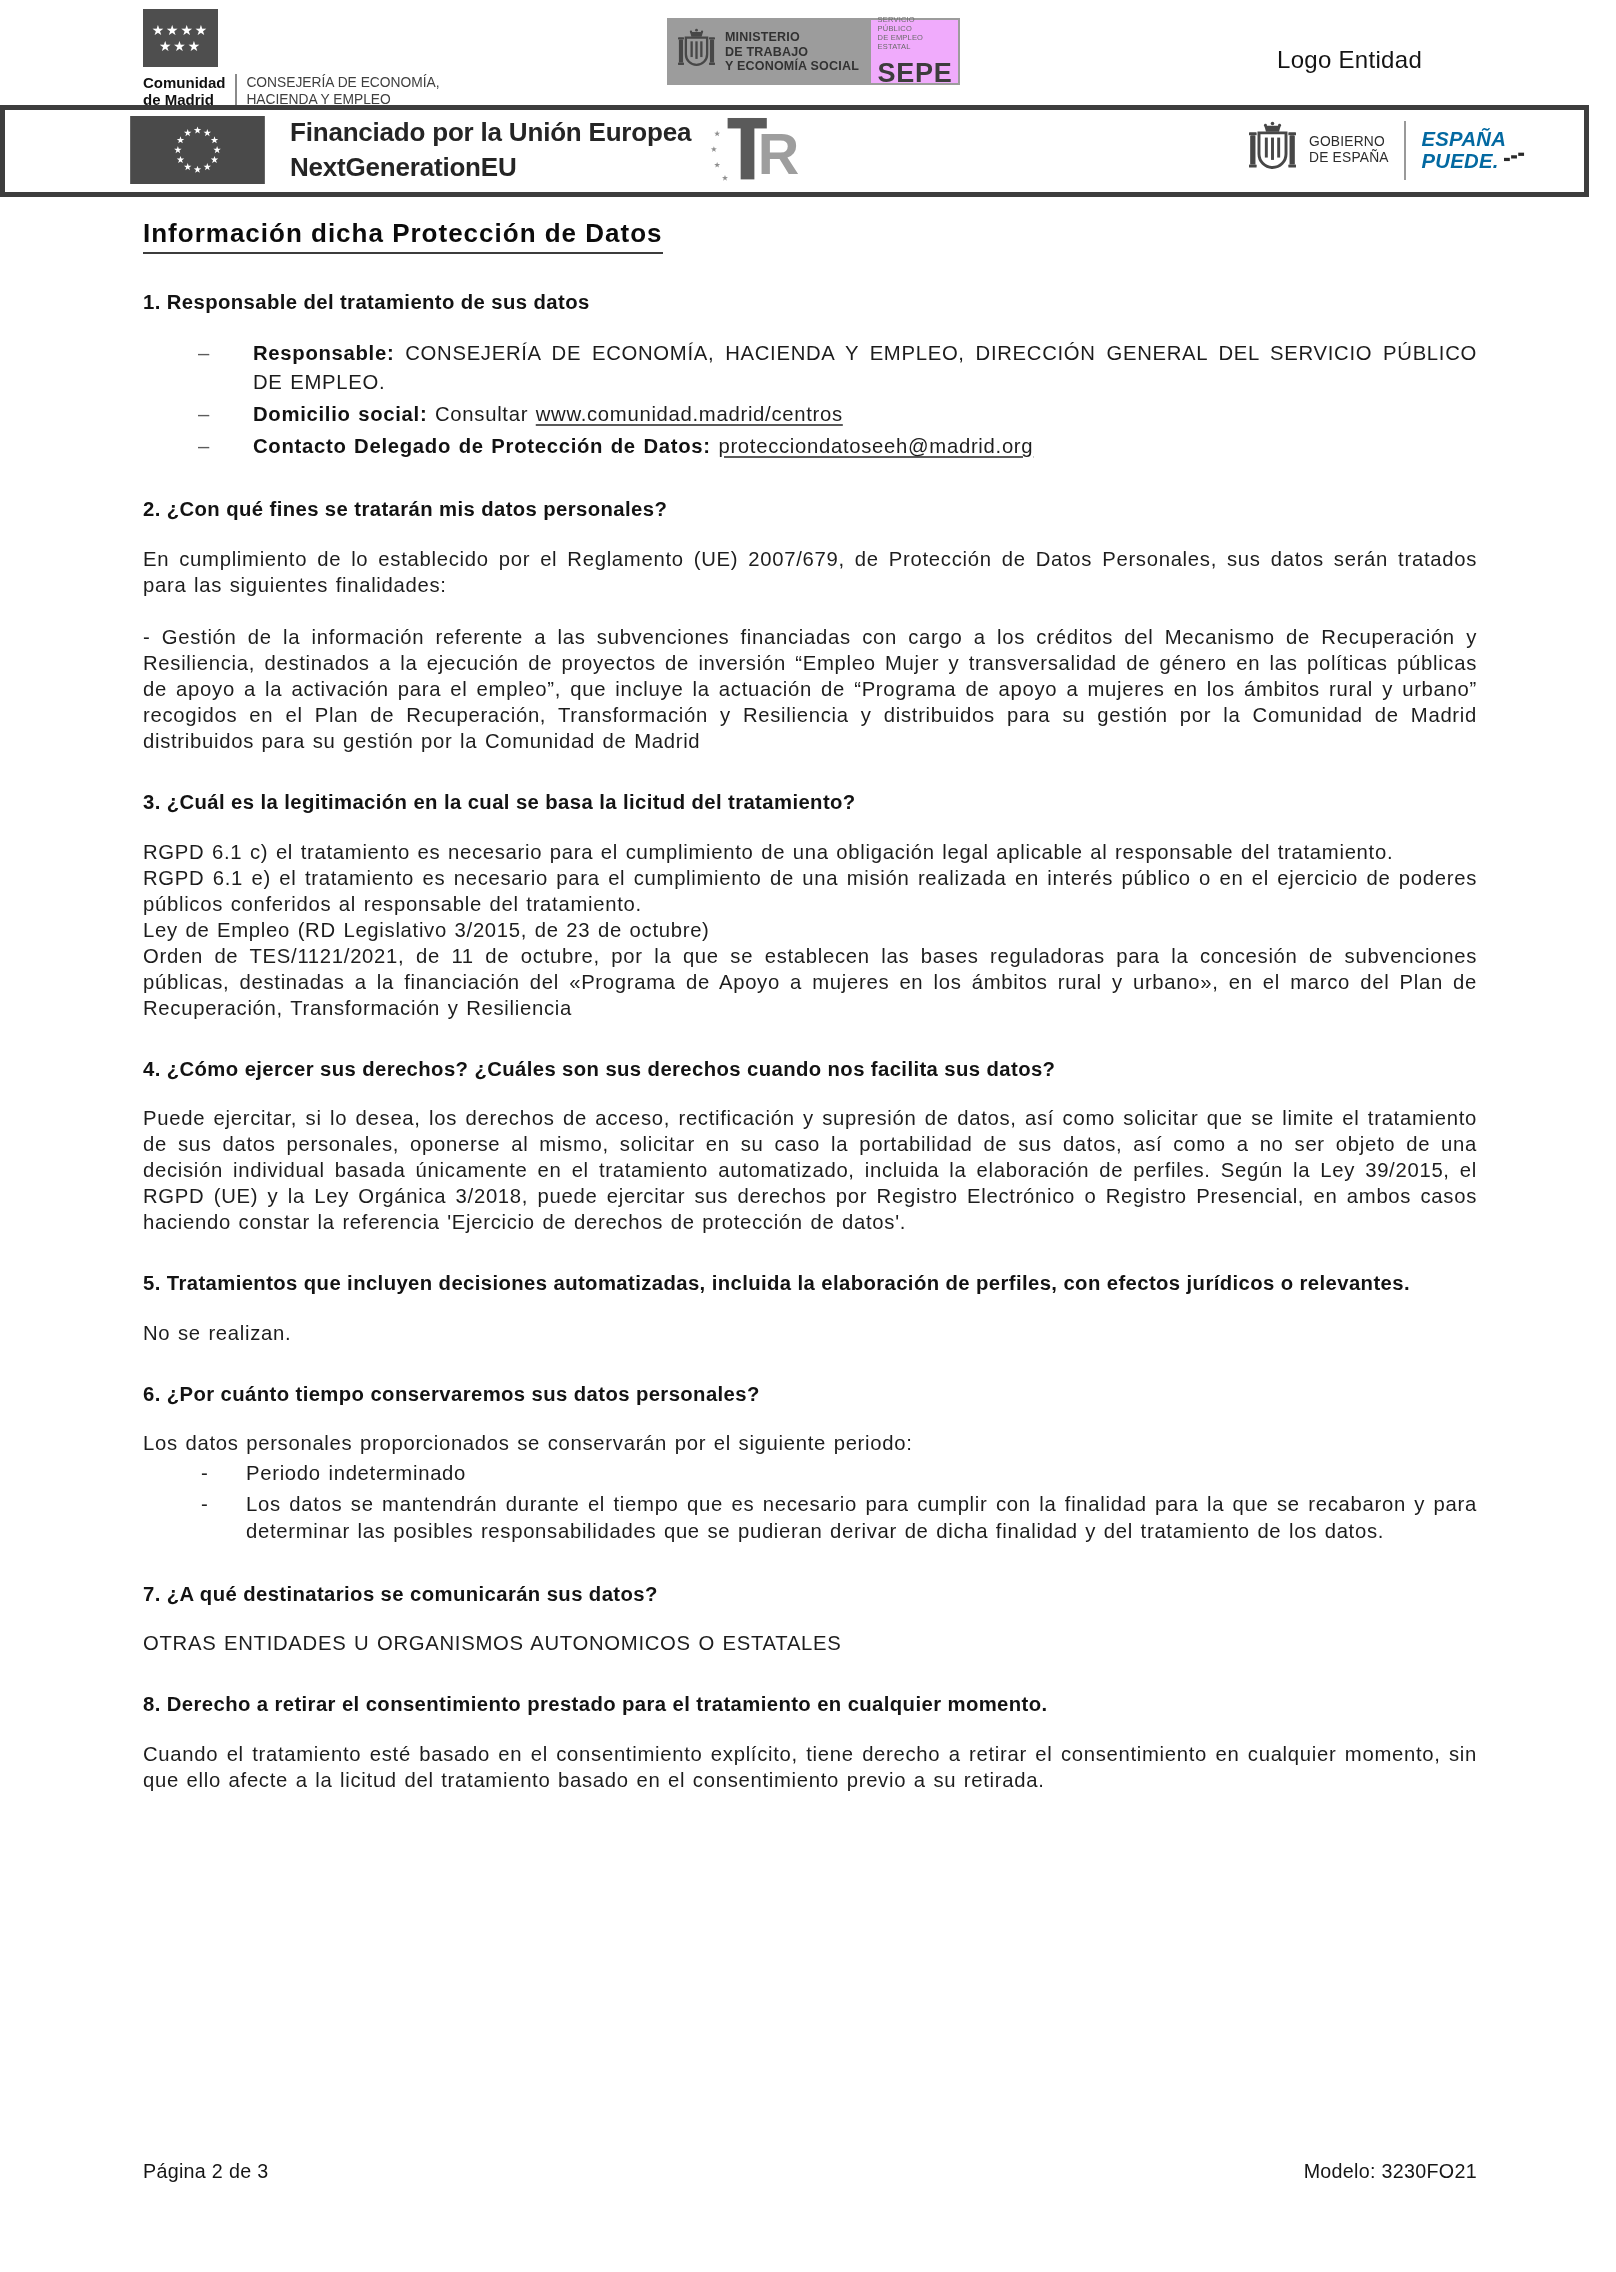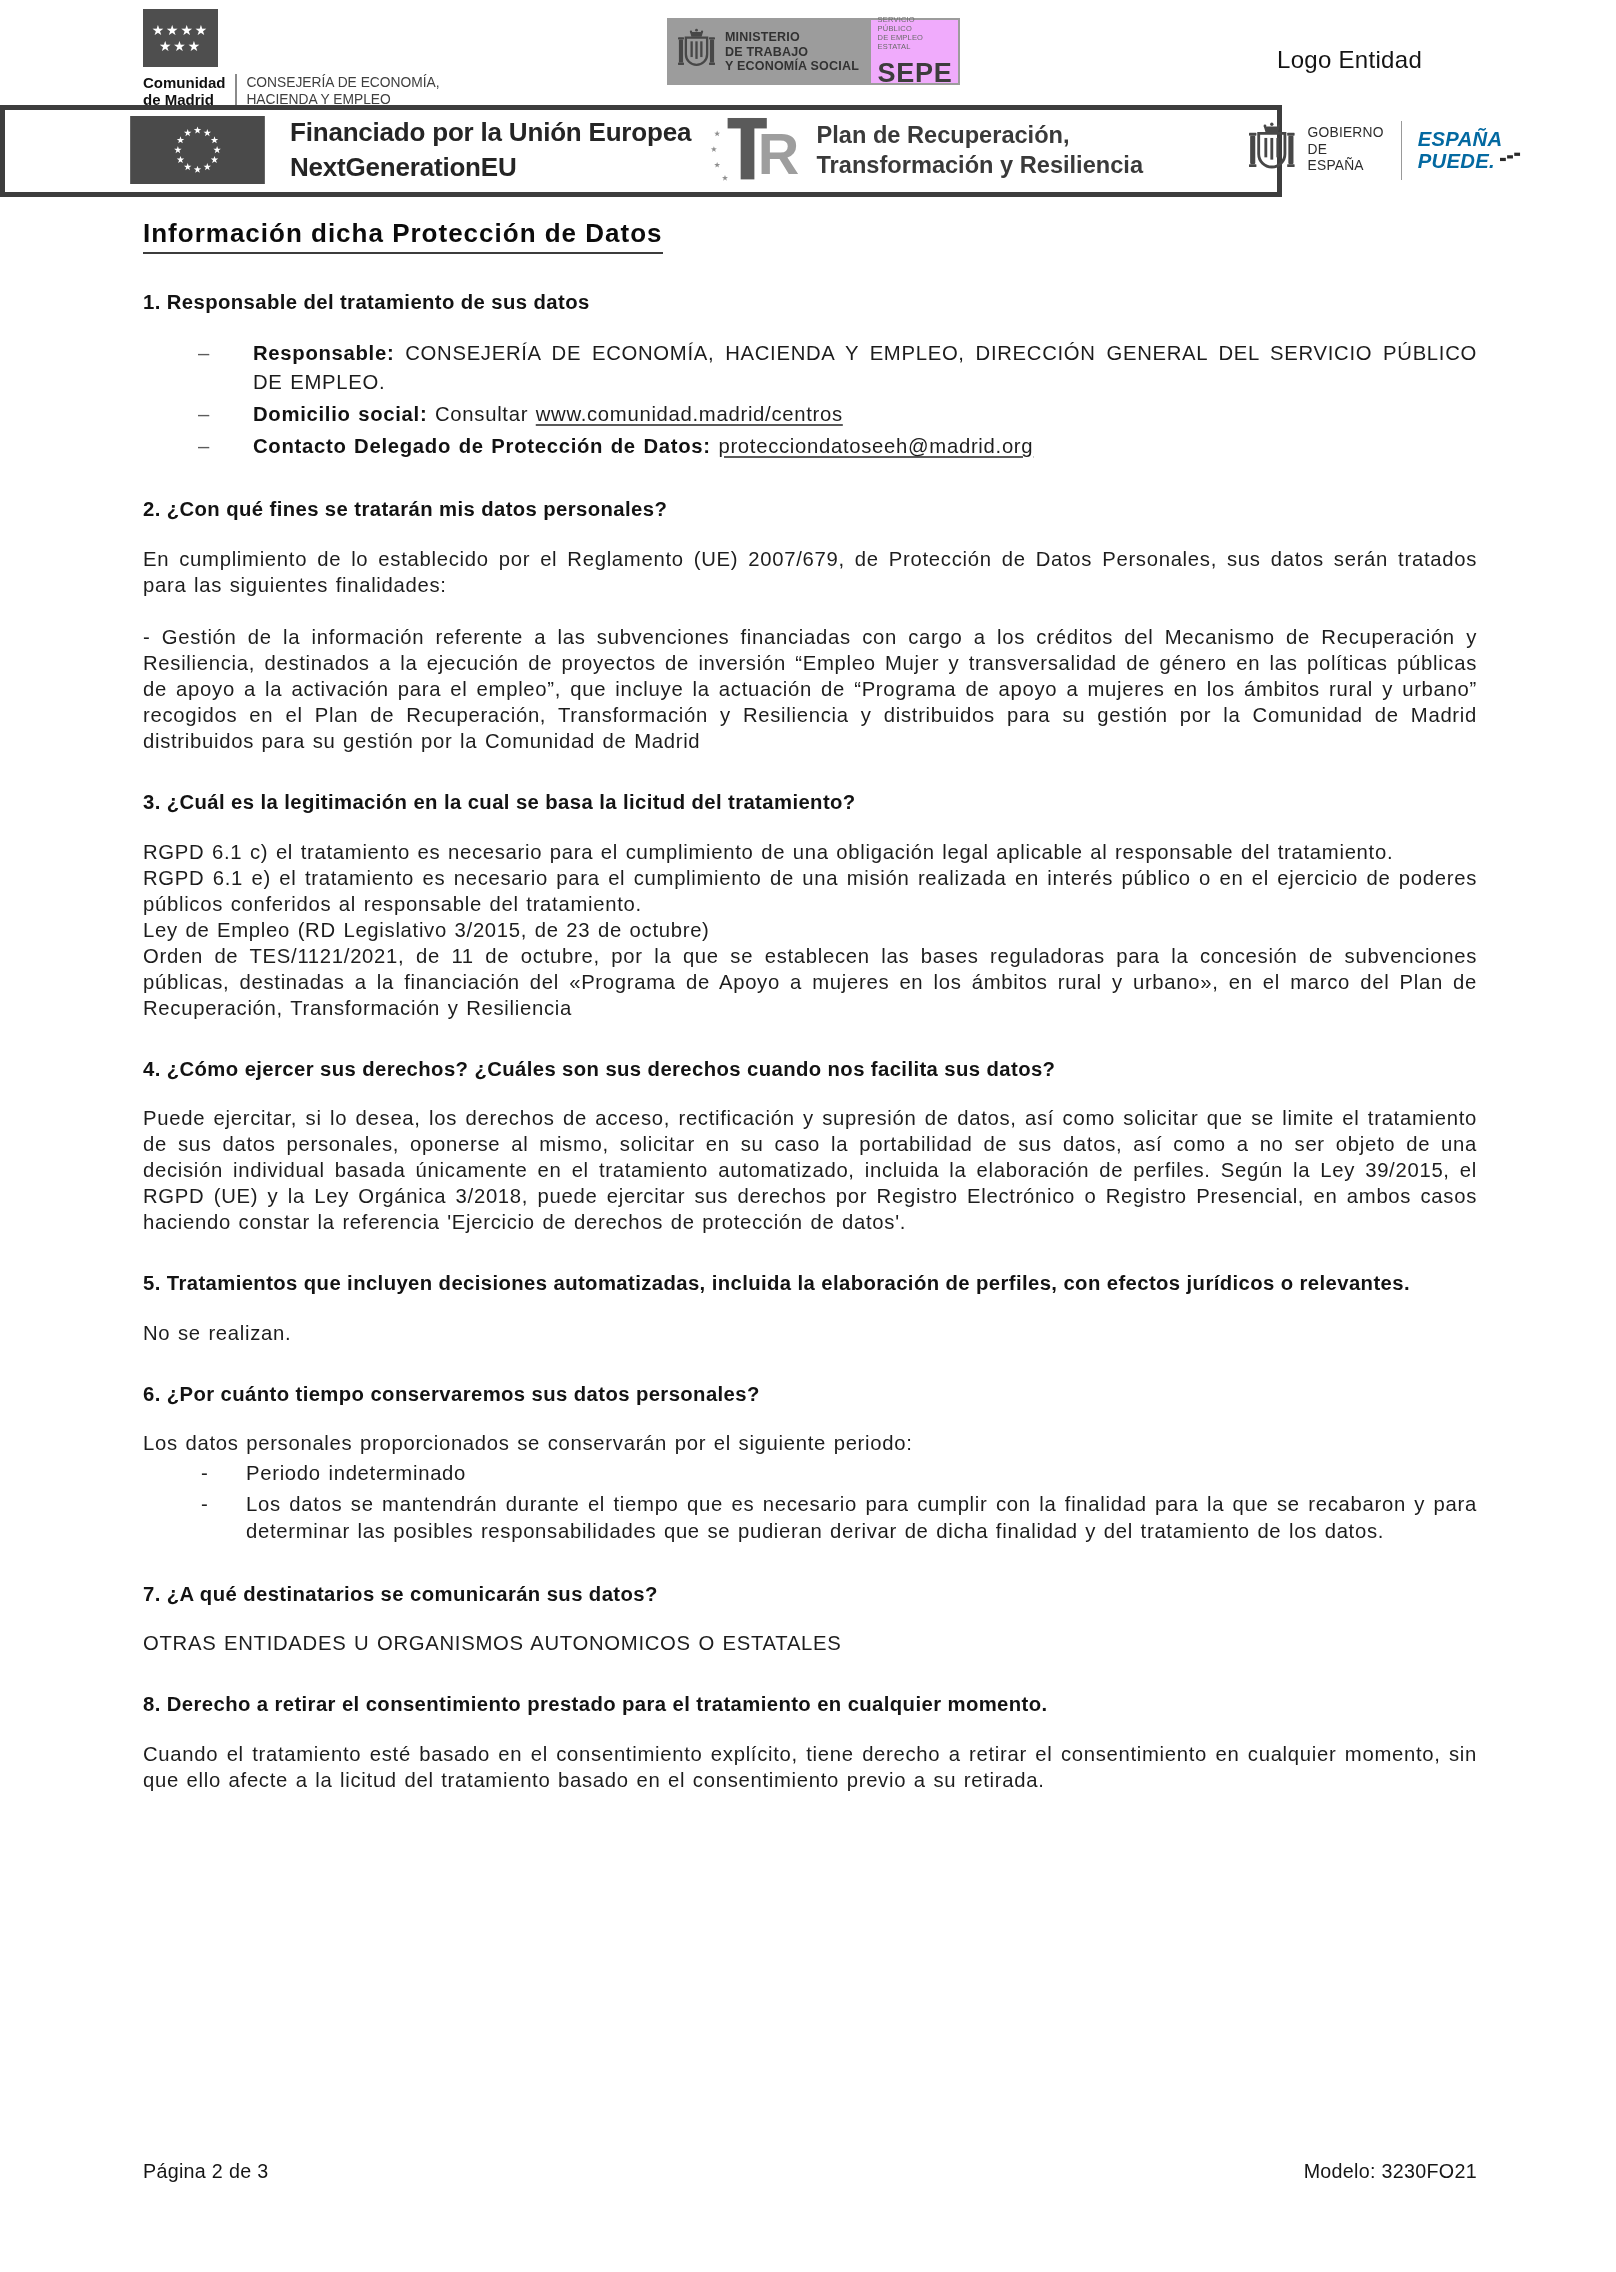--- a/index.html
+++ b/index.html
@@ -23,21 +23,21 @@
   .min-text{font-size:12.5px;font-weight:bold;line-height:14.4px;color:#323232;letter-spacing:0.2px;}
   .sepe-right{width:87px;background:#f0abfc;margin:2px;padding:3.9px 6.6px;display:flex;
               flex-direction:column;justify-content:center;box-sizing:border-box;}
   .sepe-small{font-size:7.5px;line-height:9.2px;color:#6b6b6b;letter-spacing:0.2px;}
   .sepe-rule{height:1.3px;background:#c3c3c3;margin:3.3px 0;}
   .sepe-big{font-size:27px;font-weight:600;color:#3c3c3c;letter-spacing:0.7px;}
 
   .logo-entidad{position:absolute;left:1277px;top:46px;font-size:24px;color:#141414;letter-spacing:0.3px;}
 
   
-  .fund-band{position:absolute;top:105px;left:0;width:1282px;height:92px;box-sizing:border-box;
+  .fund-band{position:absolute;top:105px;left:0;width:1589px;height:92px;box-sizing:border-box;
              border:5.9px solid #3d3d3d;background:#fff;}
   .eu-group{position:absolute;left:125px;top:5.2px;display:flex;align-items:center;gap:25px;height:70px;}
   .eu-text{font-size:26px;font-weight:bold;line-height:35px;color:#252525;letter-spacing:-0.2px;}
   .prtr-group{position:absolute;left:703px;top:3.9px;display:flex;align-items:center;gap:10.5px;height:72px;}
   .prtr-text{font-size:23.6px;font-weight:bold;line-height:30px;color:#3a3a3a;}
   .gob-group{position:absolute;left:1244px;top:6.6px;display:flex;align-items:center;height:67px;}
   .gob-text{font-size:13.8px;line-height:16.4px;color:#2d2d2d;margin-left:13px;letter-spacing:0.2px;}
   .gob-divider{width:1.3px;height:59px;background:#999;margin:0 15.7px;}
   .can-text{font-size:20.3px;line-height:22px;font-weight:bold;font-style:italic;color:#0369a1;letter-spacing:0.3px;}
   .can-row{display:flex;align-items:flex-start;gap:5.2px;}
@@ -166,24 +166,20 @@
         <text x="76" y="92" font-size="88" font-weight="bold" fill="#9e9e9e" font-family="Liberation Sans, sans-serif">R</text>
         <g fill="#8f8f8f">
           <use href="#eustar" transform="translate(14,30) scale(0.8)"></use>
           <use href="#eustar" transform="translate(9,54) scale(0.8)"></use>
           <use href="#eustar" transform="translate(14,78) scale(0.8)"></use>
           <use href="#eustar" transform="translate(26,98) scale(0.8)"></use>
         </g>
         <rect x="30" y="6" width="60" height="16" fill="#5a5a5a"></rect>
         <rect x="50" y="6" width="21" height="94" fill="#5a5a5a"></rect>
       </svg>
-      <div class="prtr-text">
-        <div>Plan de Recuperación,</div>
-        <div>Transformación y Resiliencia</div>
-      </div>
     </div>
 
     <div class="gob-group">
       <svg width="47" height="59" viewBox="0 0 80 100">
           <use href="#arms"></use>
         </svg>
       <div class="gob-text">
         <div>GOBIERNO</div>
         <div>DE ESPAÑA</div>
       </div>

